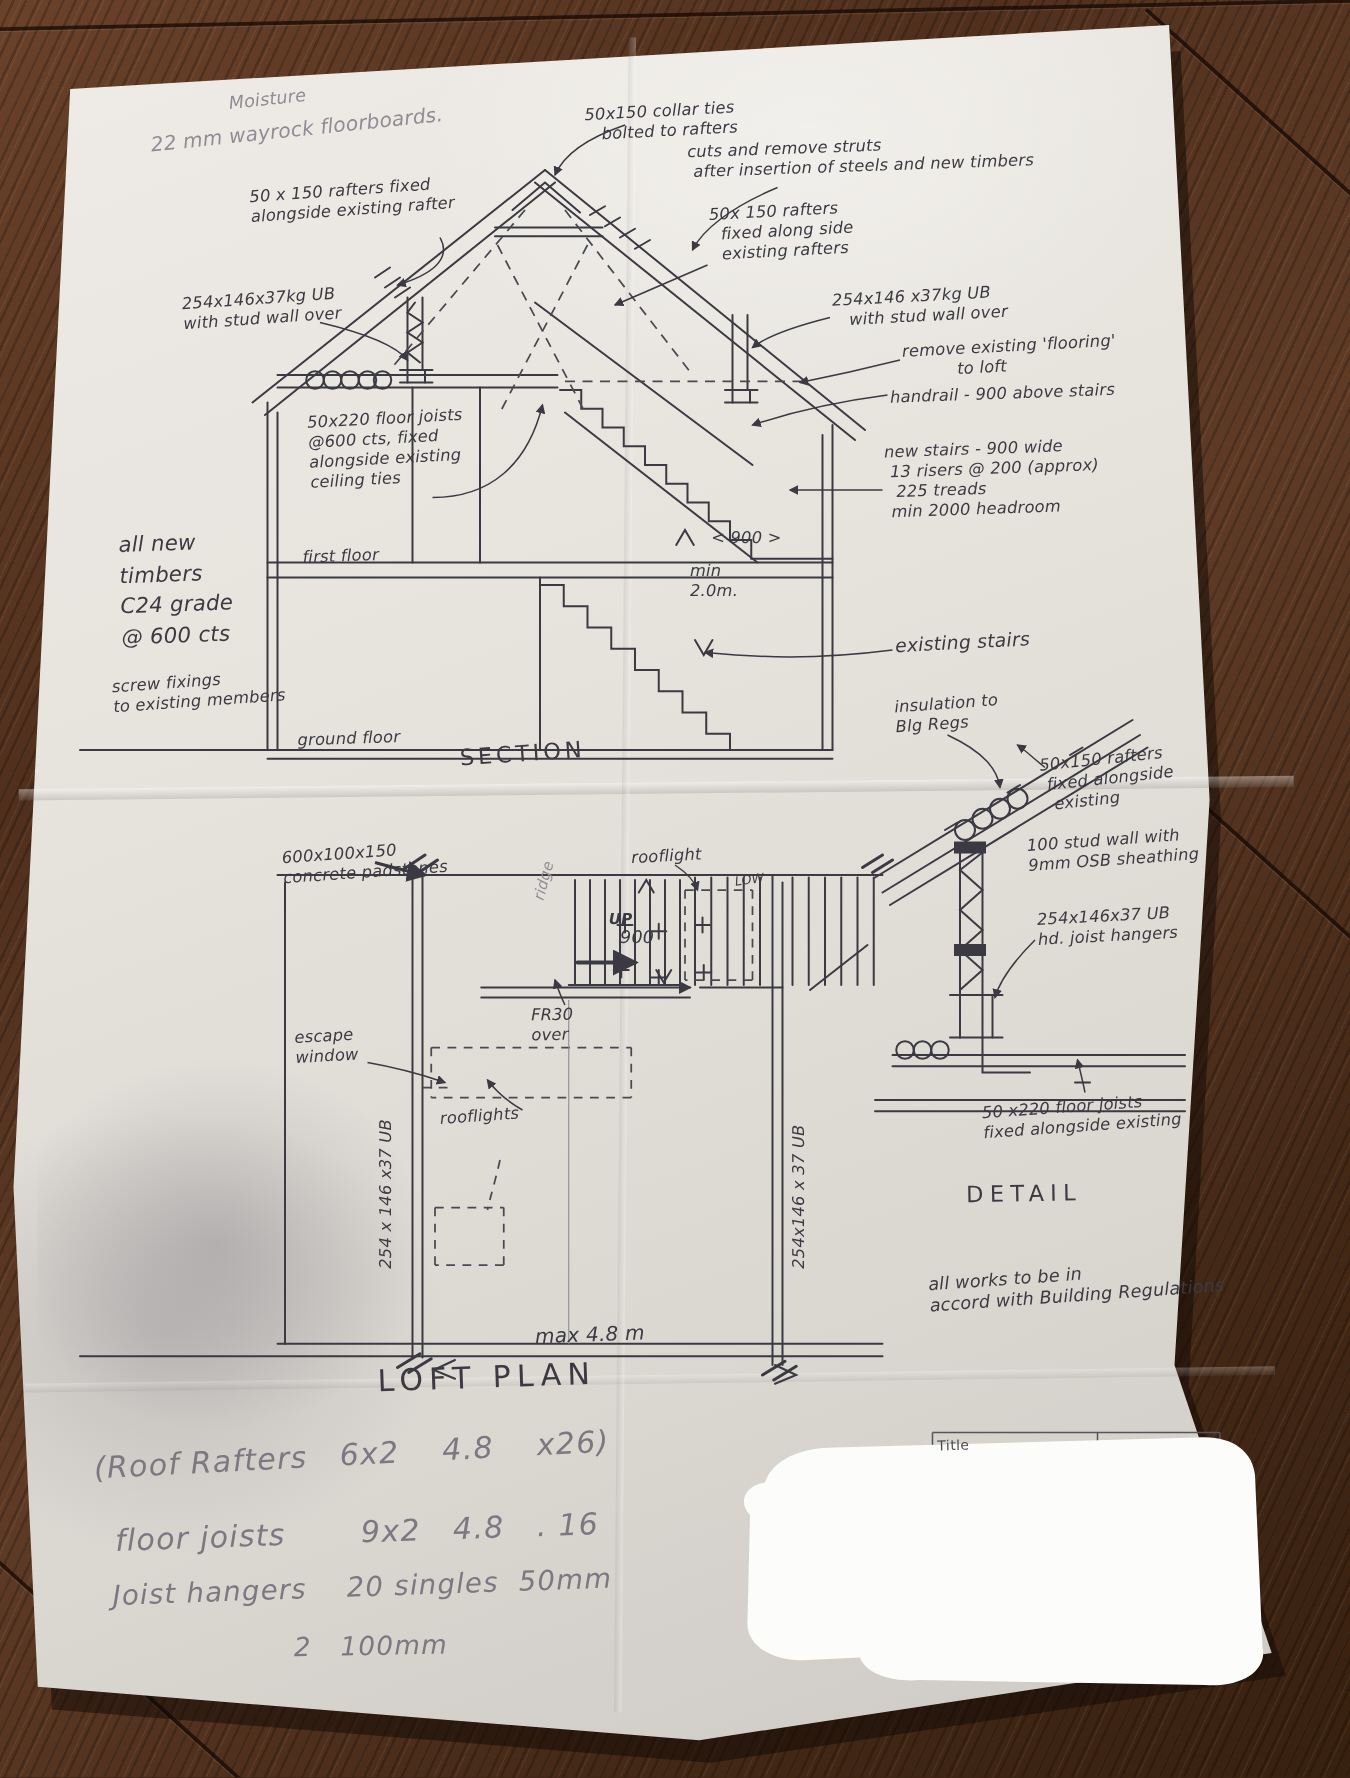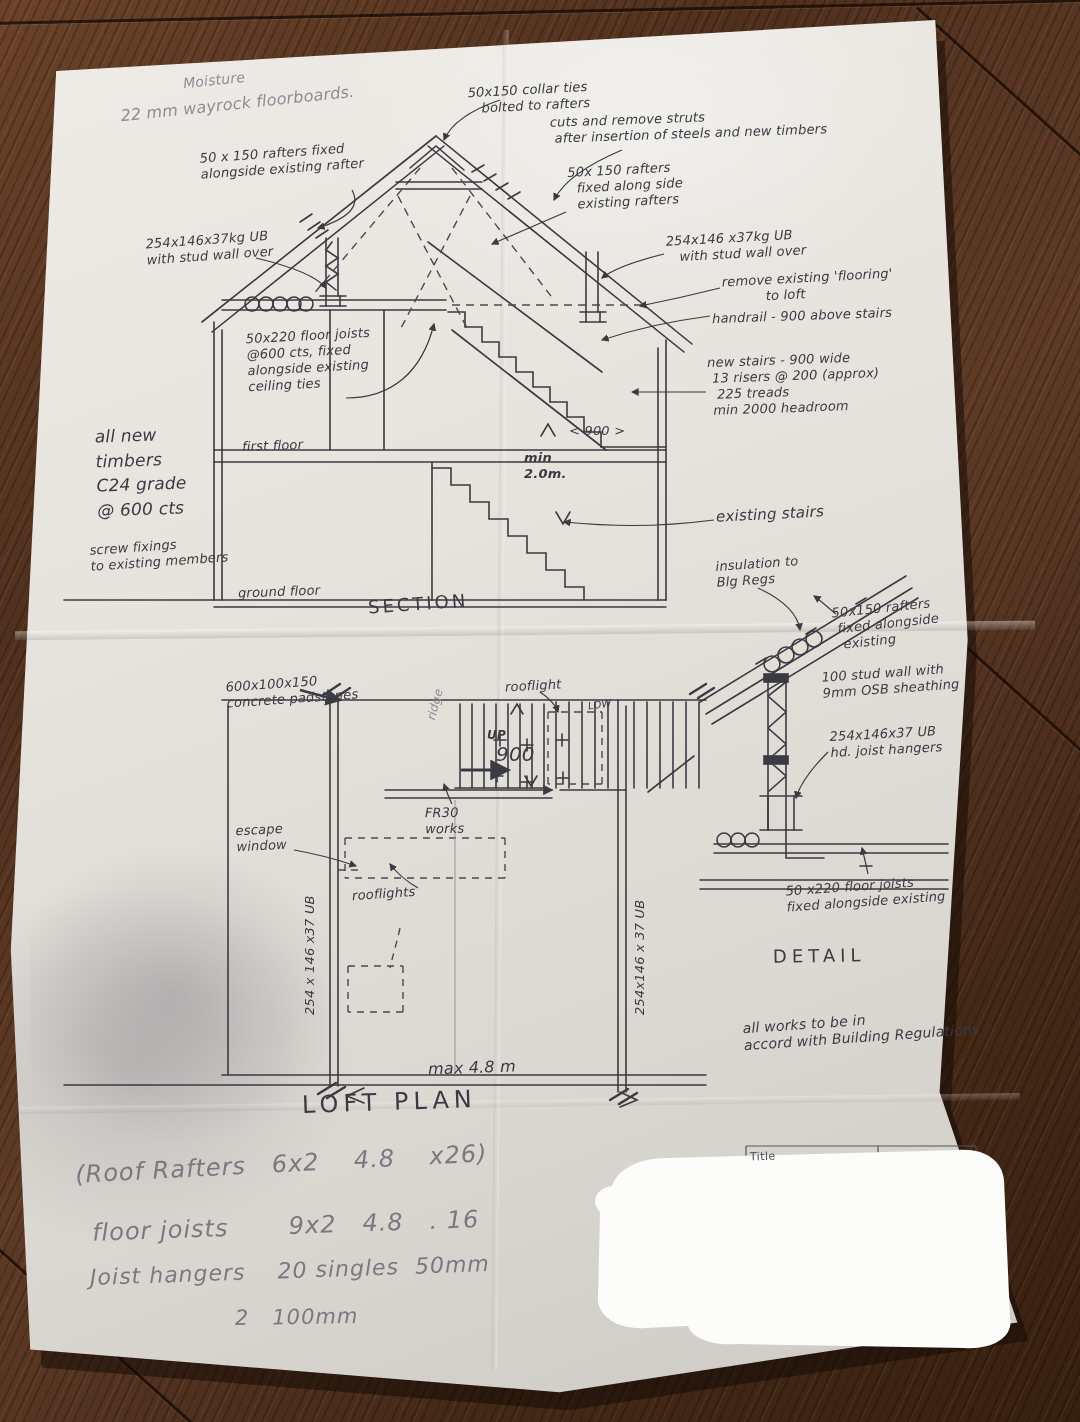--- a/index.html
+++ b/index.html
@@ -270,21 +270,21 @@
 alongside existing
 ceiling ties</div>
   <div class="lbl" style="left:96px;top:423px;transform:rotate(-2deg);font-size:17px;line-height:1.45;">all new
 timbers
 C24 grade
 @ 600 cts</div>
   <div class="lbl" style="left:90px;top:538px;transform:rotate(-4deg);">screw fixings
 to existing members</div>
   <div class="lbl" style="left:242px;top:438px;transform:rotate(-2deg);">first floor</div>
   <div class="lbl" style="left:569px;top:423px;">&lt; 900 &gt;</div>
-  <div class="lbl" style="left:524px;top:450px;font-weight:bold;">min
+  <div class="lbl" style="left:552px;top:450px;">min
 2.0m.</div>
   <div class="lbl" style="left:716px;top:505px;transform:rotate(-3deg);font-size:15px;">existing stairs</div>
   <div class="lbl" style="left:238px;top:584px;transform:rotate(-2deg);">ground floor</div>
   <div class="lbl big" style="left:368px;top:593px;transform:rotate(-4deg);">SECTION</div>
 
   <div class="lbl" style="left:716px;top:556px;transform:rotate(-4deg);">insulation to
 Blg Regs</div>
   <div class="lbl" style="left:833px;top:600px;transform:rotate(-6deg);">50x150 rafters
  fixed alongside
   existing</div>
@@ -295,25 +295,25 @@
   <div class="lbl" style="left:786px;top:878px;transform:rotate(-4deg);">50 x220 floor joists
 fixed alongside existing</div>
   <div class="lbl big" style="left:773px;top:945px;transform:rotate(-1deg);letter-spacing:5px;">DETAIL</div>
   <div class="lbl" style="left:743px;top:1012px;transform:rotate(-4deg);font-size:14px;">all works to be in
 accord with Building Regulations</div>
 
   <div class="lbl" style="left:226px;top:675px;transform:rotate(-4deg);">600x100x150
 concrete padstones</div>
   <div class="lbl pencil" style="left:424px;top:718px;transform:rotate(-75deg);transform-origin:0 0;font-size:12px;">ridge</div>
   <div class="lbl" style="left:505px;top:678px;transform:rotate(-3deg);">rooflight</div>
-  <div class="lbl" style="left:496px;top:742px;font-size:20px;">900</div>
+  <div class="lbl" style="left:496px;top:742px;font-size:14px;">900</div>
   <div class="lbl" style="left:487px;top:728px;font-size:12px;font-weight:bold;">UP</div>
   <div class="lbl" style="left:588px;top:699px;font-size:10px;transform:rotate(-8deg);">LOW</div>
   <div class="lbl" style="left:425px;top:805px;transform:rotate(-1deg);">FR30
-works</div>
+over</div>
   <div class="lbl" style="left:236px;top:822px;transform:rotate(-3deg);">escape
 window</div>
   <div class="lbl" style="left:352px;top:886px;transform:rotate(-4deg);">rooflights</div>
   <div class="lbl" style="left:302px;top:1015px;transform:rotate(-90deg);transform-origin:0 0;">254 x 146 x37 UB</div>
   <div class="lbl" style="left:632px;top:1015px;transform:rotate(-90deg);transform-origin:0 0;">254x146 x 37 UB</div>
   <div class="lbl" style="left:428px;top:1058px;transform:rotate(-2deg);font-size:16px;">max 4.8 m</div>
   <div class="lbl big" style="left:302px;top:1088px;transform:rotate(-2deg);font-size:24px;letter-spacing:5px;">LOFT PLAN</div>
 
   <div class="lbl list" style="left:75px;top:1150px;transform:rotate(-3deg);">(Roof Rafters   6x2    4.8    x26)</div>
   <div class="lbl list" style="left:92px;top:1212px;transform:rotate(-2deg);">floor joists       9x2   4.8   . 16</div>

